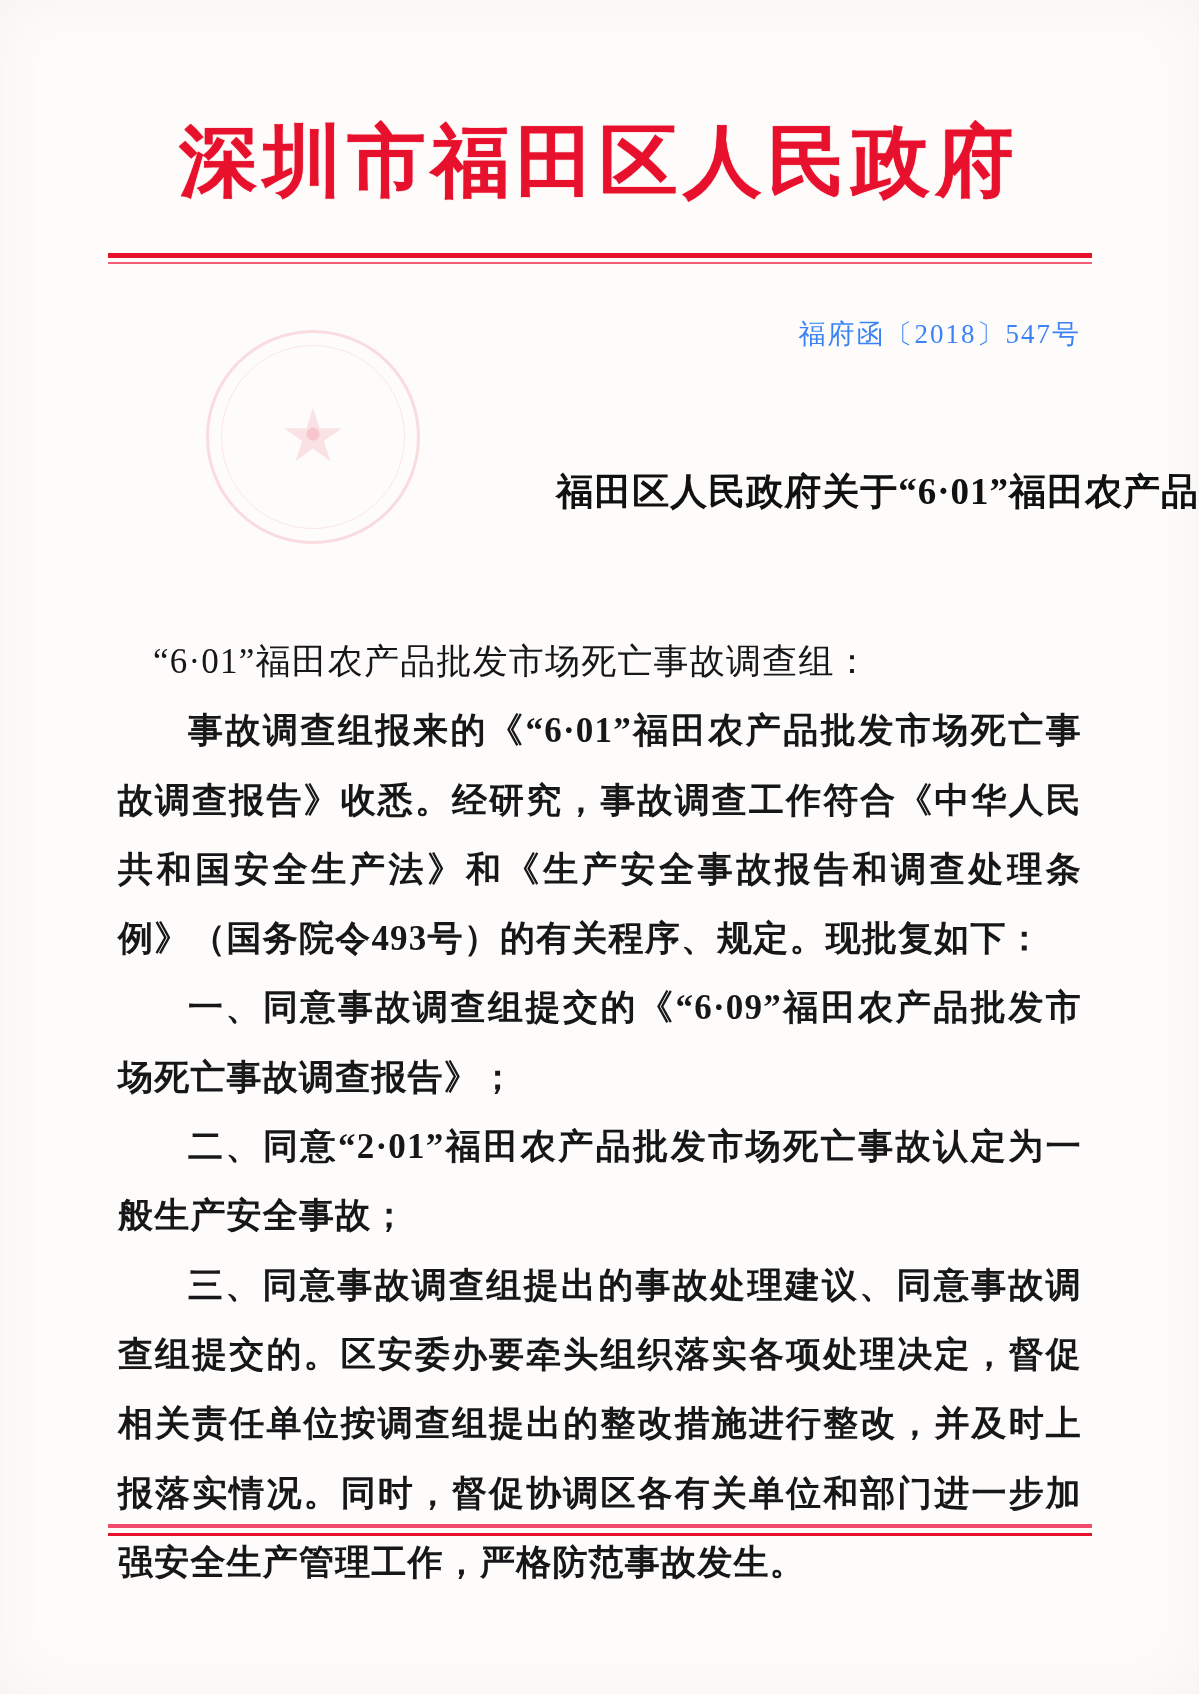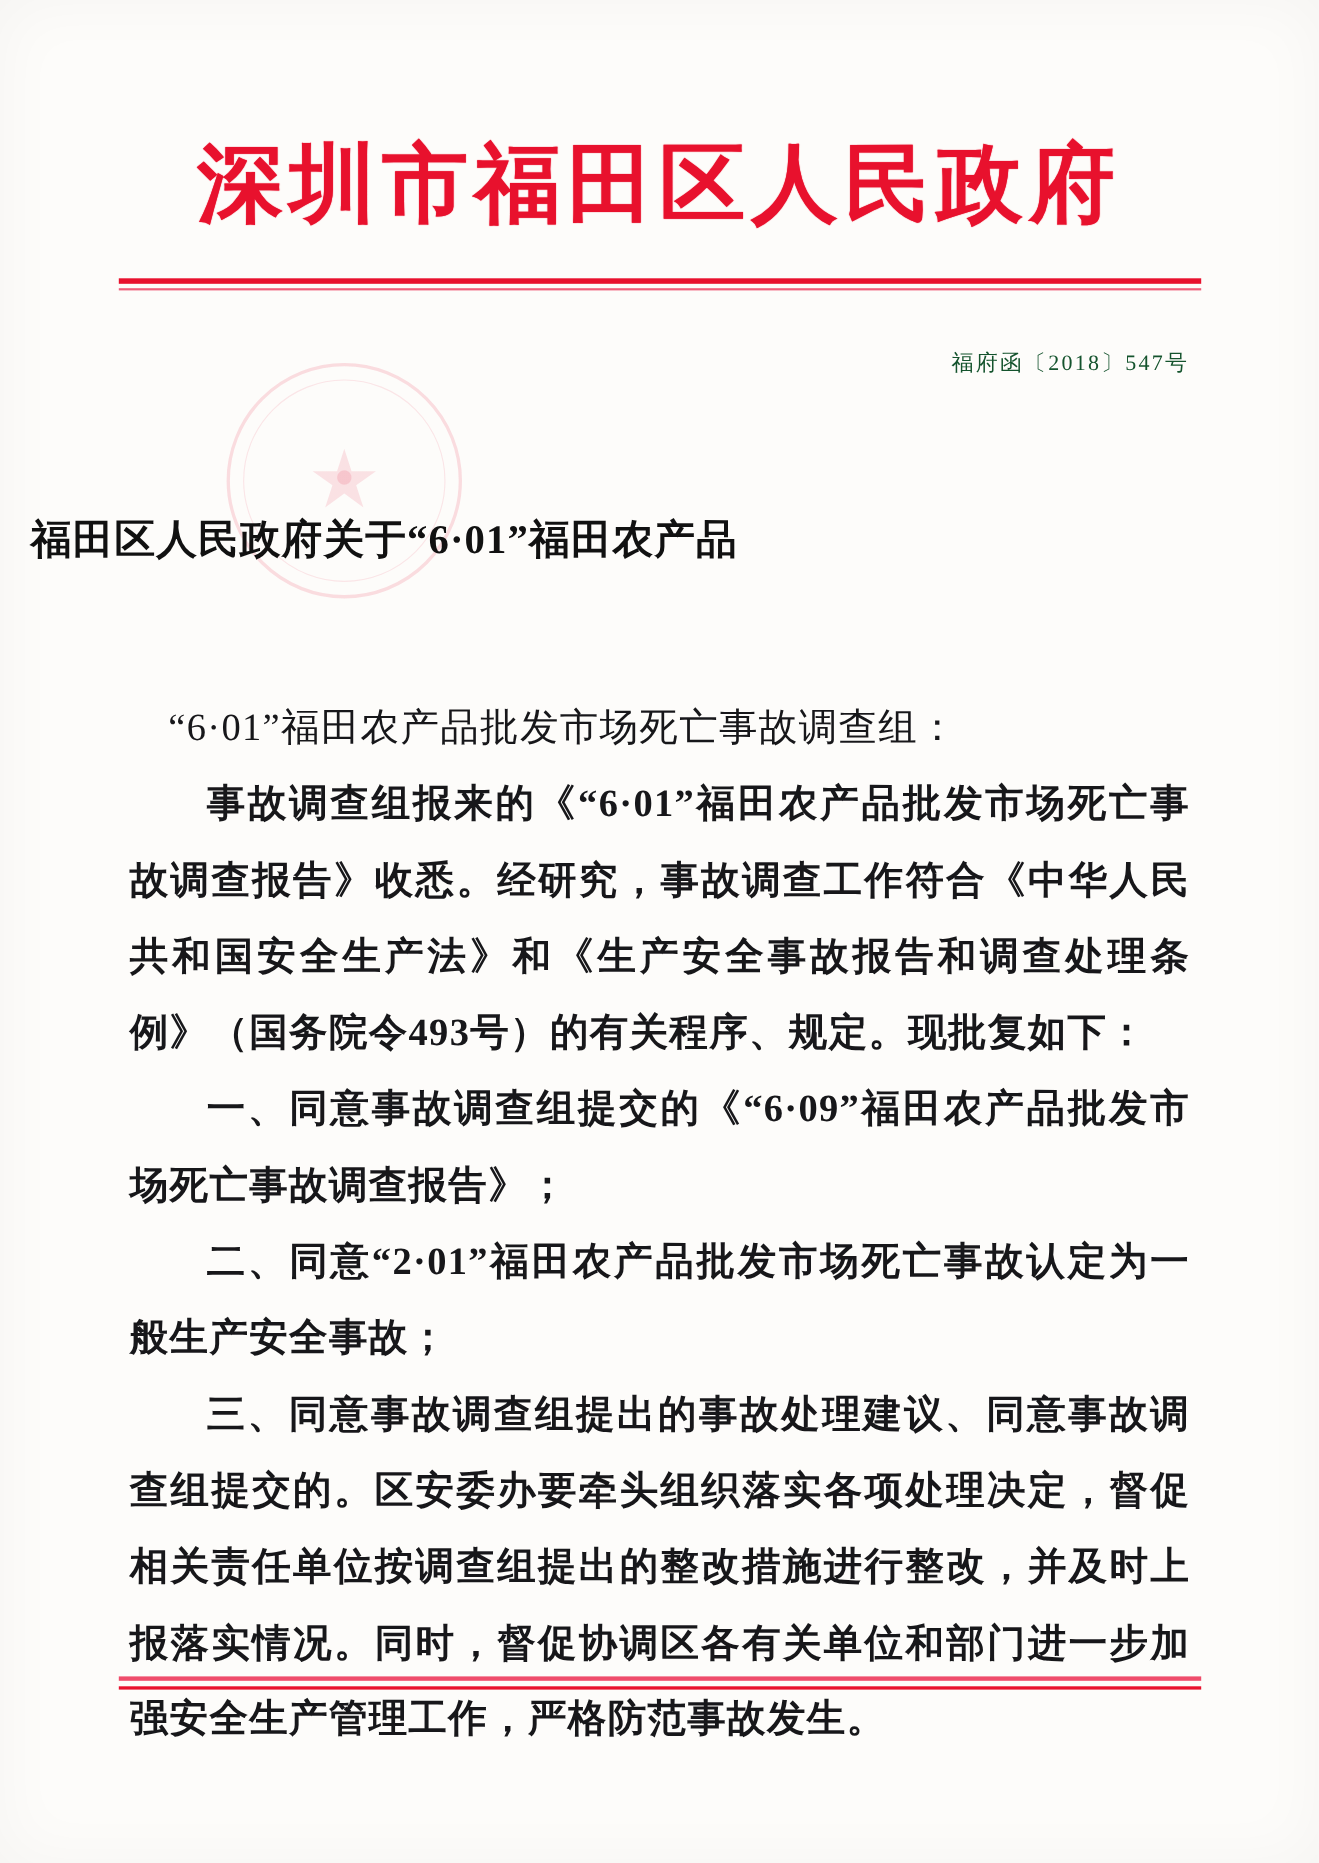--- a/index.html
+++ b/index.html
@@ -24,21 +24,21 @@
 
   
   .masthead {
     position: absolute;
     top: 128px;
     left: 0;
     right: 0;
     text-align: center;
   }
   .masthead-title {
-    font-family: Liberation Sans, sans-serif;
+    font-family: Liberation Mono, monospace;
     font-weight: bold;
     font-size: 78px;
     line-height: 1;
     letter-spacing: 6px;
     color: #e8112d;
     text-shadow: 0 0 1px #e8112d;
     white-space: nowrap;
     text-align: center;
   }
 
@@ -58,23 +58,23 @@
     width: 984px;
     height: 2px;
     background: #ef5d79;
   }
 
   
   .doc-number {
     position: absolute;
     top: 316px;
     right: 118px;
-    font-size: 20px;
+    font-size: 27px;
     letter-spacing: 2px;
-    color: #14532d;
+    color: #3b82f6;
     font-family: "Liberation Serif", "DejaVu Serif", serif;
   }
 
   
   .seal {
     position: absolute;
     top: 330px;
     left: 206px;
     width: 208px;
     height: 208px;
@@ -102,21 +102,21 @@
     border-radius: 50%;
     border: 1px solid rgba(232, 60, 90, 0.22);
   }
 
   
   .doc-title {
     position: absolute;
     top: 462px;
     left: 0;
     right: 0;
-    text-align: left;
+    text-align: right;
     font-weight: bold;
     font-size: 37px;
     line-height: 1.62;
     letter-spacing: 1px;
     color: #111;
     padding-left: 28px;
   }
   .doc-title .line {
     display: block;
     white-space: nowrap;

